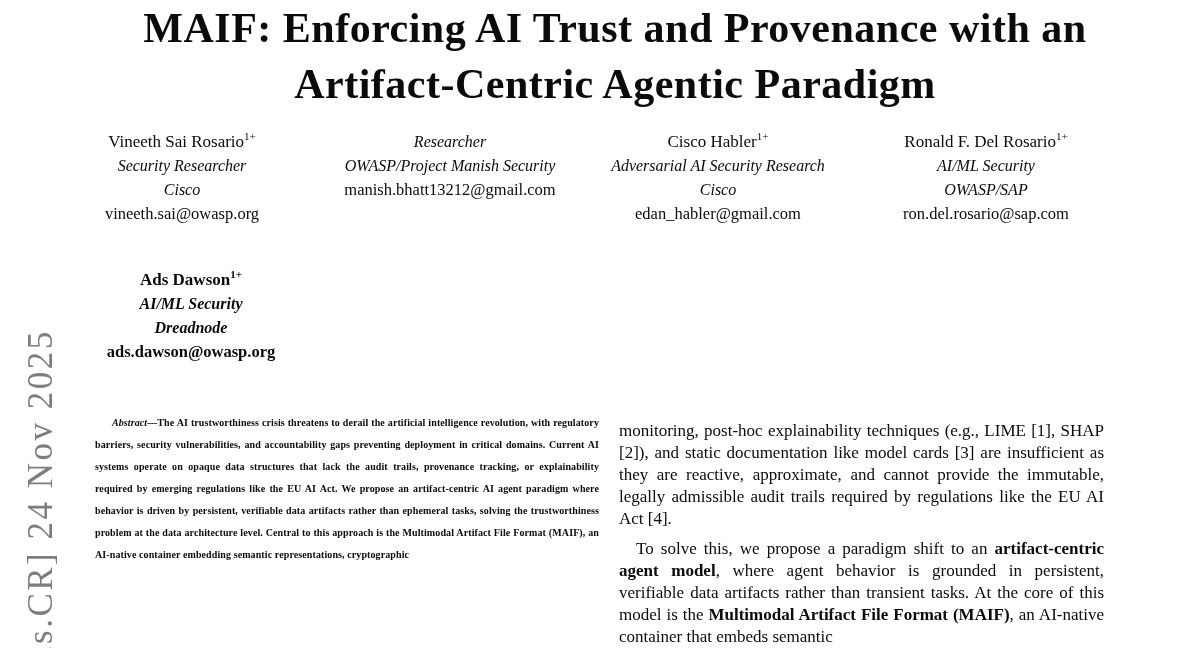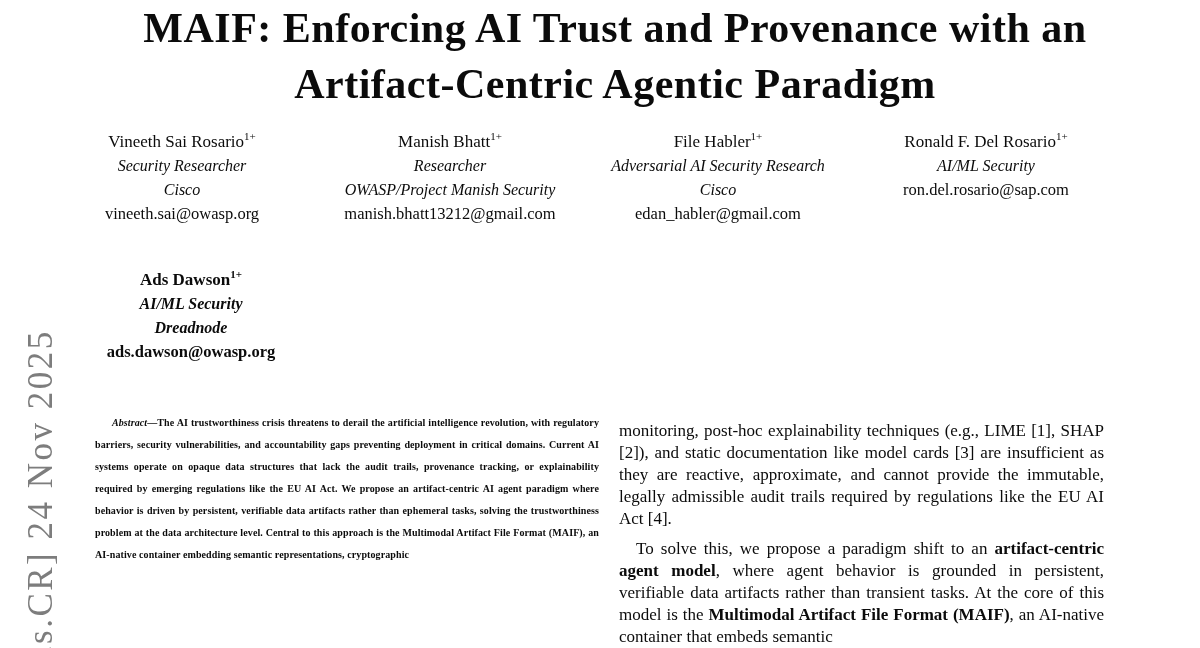--- a/index.html
+++ b/index.html
@@ -127,36 +127,36 @@
   <div class="authors-row1">
 
     <div class="author-block">
       <div class="author-name"><span>Vineeth Sai Rosario</span><sup>1+</sup></div>
       <div class="author-role">Security Researcher</div>
       <div class="author-affiliation">Cisco</div>
       <div class="author-email">vineeth.sai@owasp.org</div>
     </div>
 
     <div class="author-block">
-      <div class="author-name"><span>Manish Bhatt</span><sup>1+</sup></div>
       <div class="author-role">Researcher</div>
       <div class="author-affiliation">OWASP/Project Manish Security</div>
       <div class="author-email">manish.bhatt13212@gmail.com</div>
     </div>
 
     <div class="author-block">
-      <div class="author-name"><span>File Habler</span><sup>1+</sup></div>
+      <div class="author-name"><span>Cisco Habler</span><sup>1+</sup></div>
       <div class="author-role">Adversarial AI Security Research</div>
       <div class="author-affiliation">Cisco</div>
       <div class="author-email">edan_habler@gmail.com</div>
     </div>
 
     <div class="author-block">
       <div class="author-name"><span>Ronald F. Del Rosario</span><sup>1+</sup></div>
       <div class="author-role">AI/ML Security</div>
+      <div class="author-affiliation">OWASP/SAP</div>
       <div class="author-email">ron.del.rosario@sap.com</div>
     </div>
 
   </div>
 
   <div class="author-block-5">
     <div class="author-name"><span>Ads Dawson</span><sup>1+</sup></div>
     <div class="author-role">AI/ML Security</div>
     <div class="author-affiliation">Dreadnode</div>
     <div class="author-email">ads.dawson@owasp.org</div>

